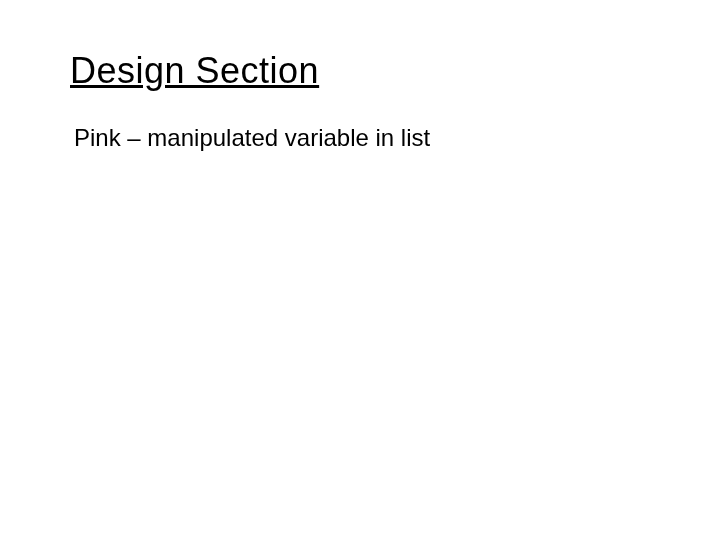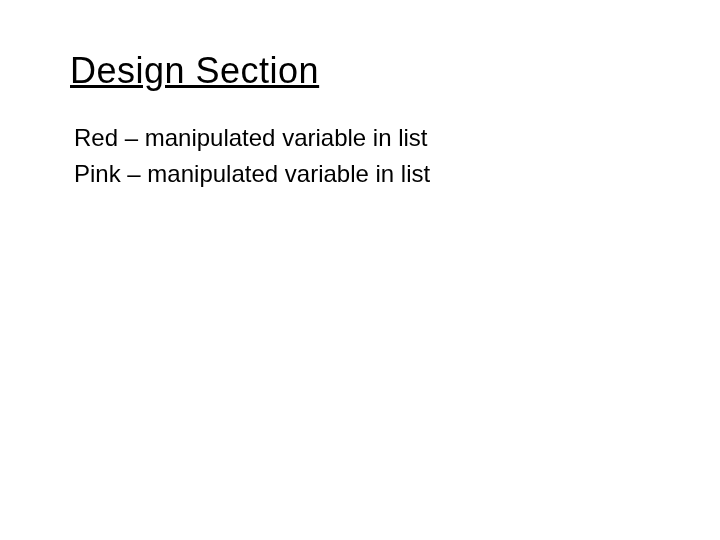--- a/index.html
+++ b/index.html
@@ -30,15 +30,14 @@
     .body-line {
       display: block;
     }
   </style>
 </head>
 <body>
 
 <h1 class="heading">Design Section</h1>
 
 <div class="body-text">
-  <span class="body-line">Red – manipulated variable in list</span>
   <span class="body-line">Pink – manipulated variable in list</span>
 </div>
 
 </body></html>

